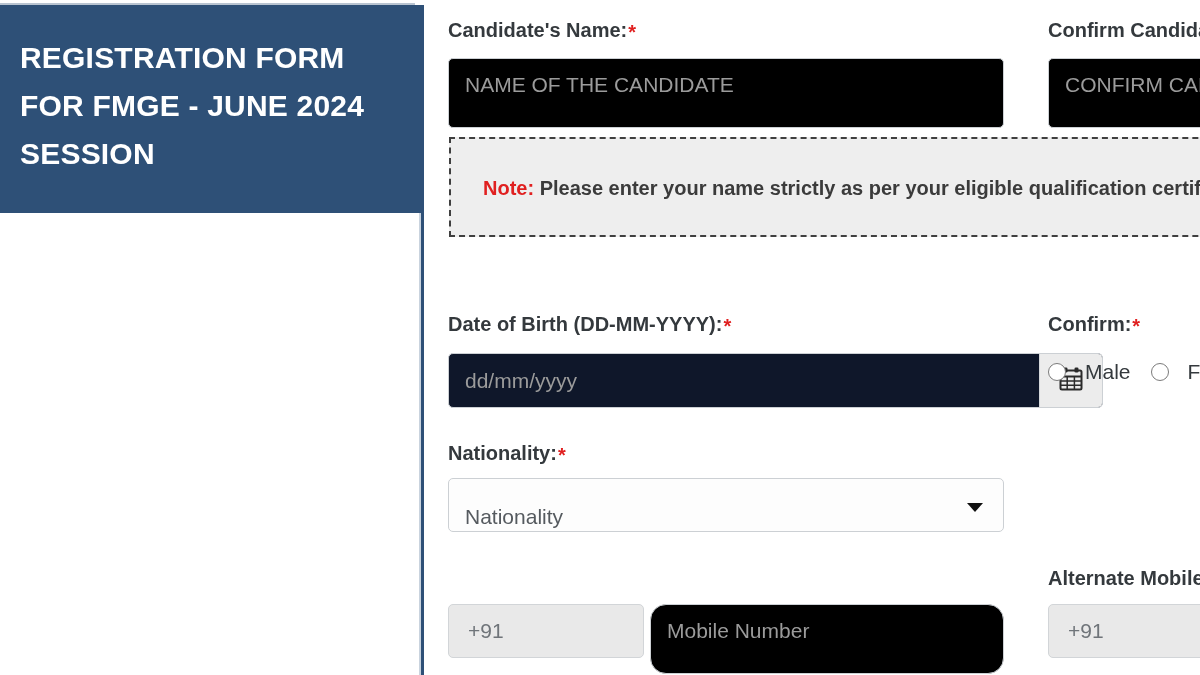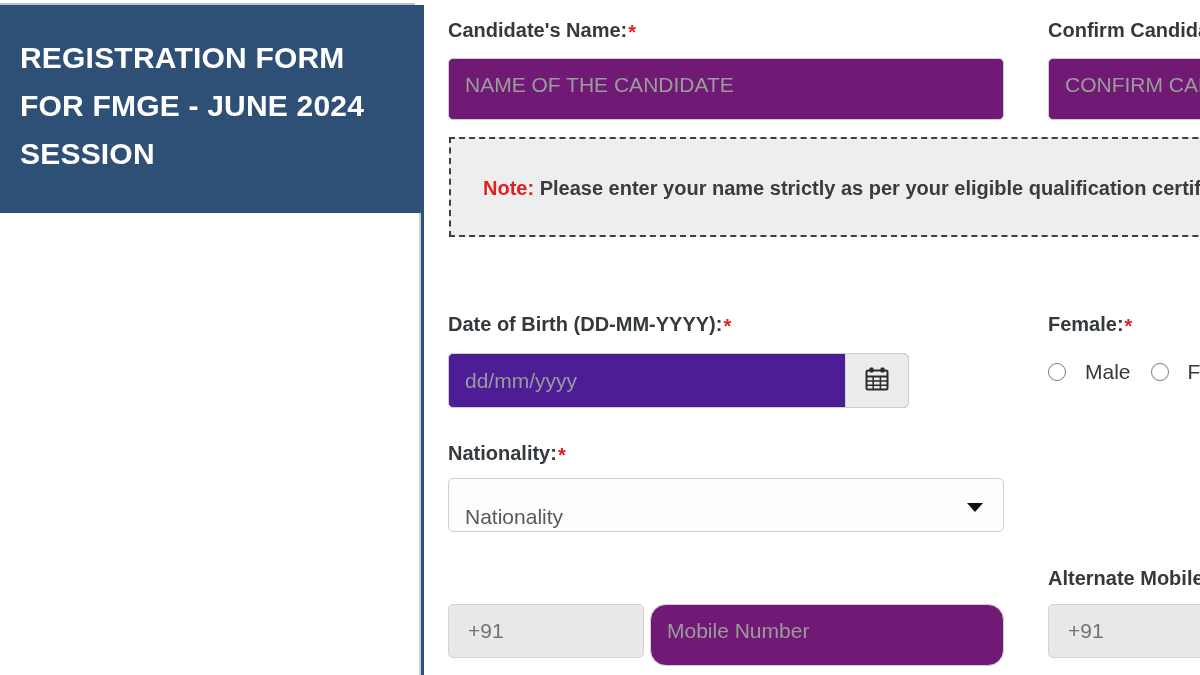--- a/index.html
+++ b/index.html
@@ -117,29 +117,29 @@
   .req {
     color: #e02020;
     font-size: 20px;
     font-weight: bold;
     vertical-align: -2px;
     margin-left: 1px;
   }
 
   .txt-input {
     box-sizing: border-box;
-    background: #701a75;
+    background: #000000;
     border: 1px solid #ccd0d4;
     border-radius: 5px;
     color: #9b9b9b;
     font-size: 21px;
     font-family: "Liberation Sans", sans-serif;
     padding: 0 16px;
     line-height: 52px;
-    height: 62px;
+    height: 70px;
     white-space: nowrap;
     overflow: hidden;
   }
 
   
   .f-cand-label { position: absolute; left: 24px; top: 18px; }
   .f-cand-input { position: absolute; left: 24px; top: 58px; width: 556px; }
 
   
   .f-conf-label { position: absolute; left: 624px; top: 18px; }
@@ -170,27 +170,27 @@
     color: #e02020;
     font-weight: bold;
   }
 
   
   .f-dob-label { position: absolute; left: 24px; top: 312px; }
   .f-dob-wrap {
     position: absolute;
     left: 24px;
     top: 353px;
-    width: 461px;
+    width: 655px;
     height: 55px;
     display: flex;
     box-sizing: border-box;
     border: 1px solid #ccd0d4;
     border-radius: 5px;
-    background: #4c1d95;
+    background: #0f172a;
     overflow: hidden;
   }
   .f-dob-wrap .dob-text {
     flex: 1 1 auto;
     color: #9b9b9b;
     font-size: 21px;
     line-height: 53px;
     padding-left: 16px;
     white-space: nowrap;
   }
@@ -354,21 +354,21 @@
             <line x1="2.5" y1="15" x2="23.5" y2="15" stroke="#2b2b2b" stroke-width="1.5"></line>
             <line x1="2.5" y1="19.3" x2="23.5" y2="19.3" stroke="#2b2b2b" stroke-width="1.5"></line>
             <line x1="9.2" y1="10.5" x2="9.2" y2="23.5" stroke="#2b2b2b" stroke-width="1.5"></line>
             <line x1="16.4" y1="10.5" x2="16.4" y2="23.5" stroke="#2b2b2b" stroke-width="1.5"></line>
           </svg>
         </span>
       </div>
     </div>
 
     <div class="field-label f-gender-label">
-      <span>Female:</span><span class="req">*</span>
+      <span>Confirm:</span><span class="req">*</span>
     </div>
     <div class="gender-opts">
       <span class="radio-dot"></span>
       <span class="radio-txt">Male</span>
       <span class="radio-dot"></span>
       <span class="radio-txt">Female</span>
     </div>
 
     <div class="field-label f-nat-label">
       <span>Nationality:</span><span class="req">*</span>

